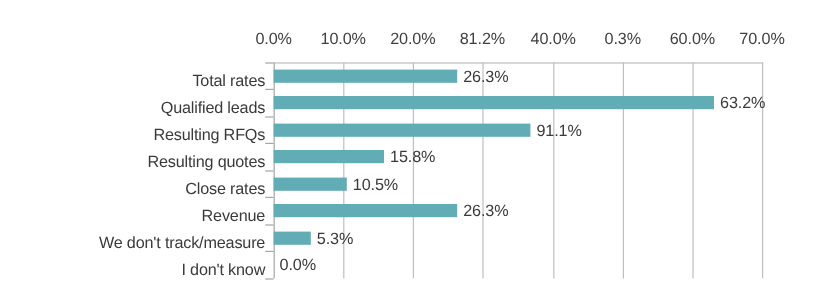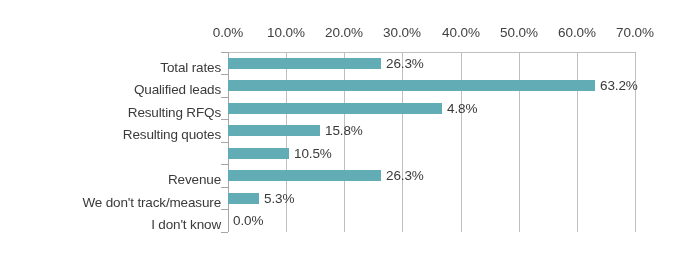--- a/index.html
+++ b/index.html
@@ -98,23 +98,23 @@
   }
 </style>
 </head>
 <body>
 
 <div id="chart-root">
 
   <div class="x-tick-label" style="left:228px;">0.0%</div>
   <div class="x-tick-label" style="left:286px;">10.0%</div>
   <div class="x-tick-label" style="left:344px;">20.0%</div>
-  <div class="x-tick-label" style="left:402px;">30.0%</div>
+  <div class="x-tick-label" style="left:402px;">81.2%</div>
   <div class="x-tick-label" style="left:461px;">40.0%</div>
-  <div class="x-tick-label" style="left:519px;">50.0%</div>
+  <div class="x-tick-label" style="left:519px;">0.3%</div>
   <div class="x-tick-label" style="left:577px;">60.0%</div>
   <div class="x-tick-label" style="left:635px;">70.0%</div>
 
   <div class="plot-top-line"></div>
 
   <div class="gridline axis-line" style="left:228px;"></div>
   <div class="gridline" style="left:286px;"></div>
   <div class="gridline" style="left:344px;"></div>
   <div class="gridline" style="left:402px;"></div>
   <div class="gridline" style="left:461px;"></div>
@@ -129,35 +129,36 @@
   <div class="y-tick" style="top:142px;"></div>
   <div class="y-tick" style="top:164px;"></div>
   <div class="y-tick" style="top:187px;"></div>
   <div class="y-tick" style="top:209px;"></div>
   <div class="y-tick" style="top:232px;"></div>
 
   <div class="cat-label" style="top:60px;">Total rates</div>
   <div class="cat-label" style="top:82px;">Qualified leads</div>
   <div class="cat-label" style="top:105px;text-align:center;">Resulting RFQs</div>
   <div class="cat-label" style="top:127px;">Resulting quotes</div>
+  <div class="cat-label" style="top:150px;">Close rates</div>
   <div class="cat-label" style="top:172px;">Revenue</div>
   <div class="cat-label" style="top:195px;margin-left:45px;">We don't track/measure</div>
   <div class="cat-label" style="top:217px;">I don't know</div>
 
   <div class="bar" style="top:58px; width:153px;"></div>
   <div class="bar" style="top:80px; width:367px;"></div>
   <div class="bar" style="top:103px; width:214px;"></div>
   <div class="bar" style="top:125px; width:92px;"></div>
   <div class="bar" style="top:148px; width:61px;"></div>
   <div class="bar" style="top:170px; width:153px;"></div>
   <div class="bar" style="top:193px; width:31px;"></div>
   <div class="bar" style="top:215px; width:0px;"></div>
 
   <div class="val-label" style="top:56px; left:386px;">26.3%</div>
   <div class="val-label" style="top:78px; left:600px;">63.2%</div>
-  <div class="val-label" style="top:101px; left:447px;">4.8%</div>
+  <div class="val-label" style="top:101px; left:447px;">91.1%</div>
   <div class="val-label" style="top:123px; left:325px;">15.8%</div>
   <div class="val-label" style="top:146px; left:294px;text-align:center;">10.5%</div>
   <div class="val-label" style="top:168px; left:386px;">26.3%</div>
   <div class="val-label" style="top:191px; left:264px;">5.3%</div>
   <div class="val-label" style="top:213px; left:233px;">0.0%</div>
 
 </div>
 
 </body></html>

